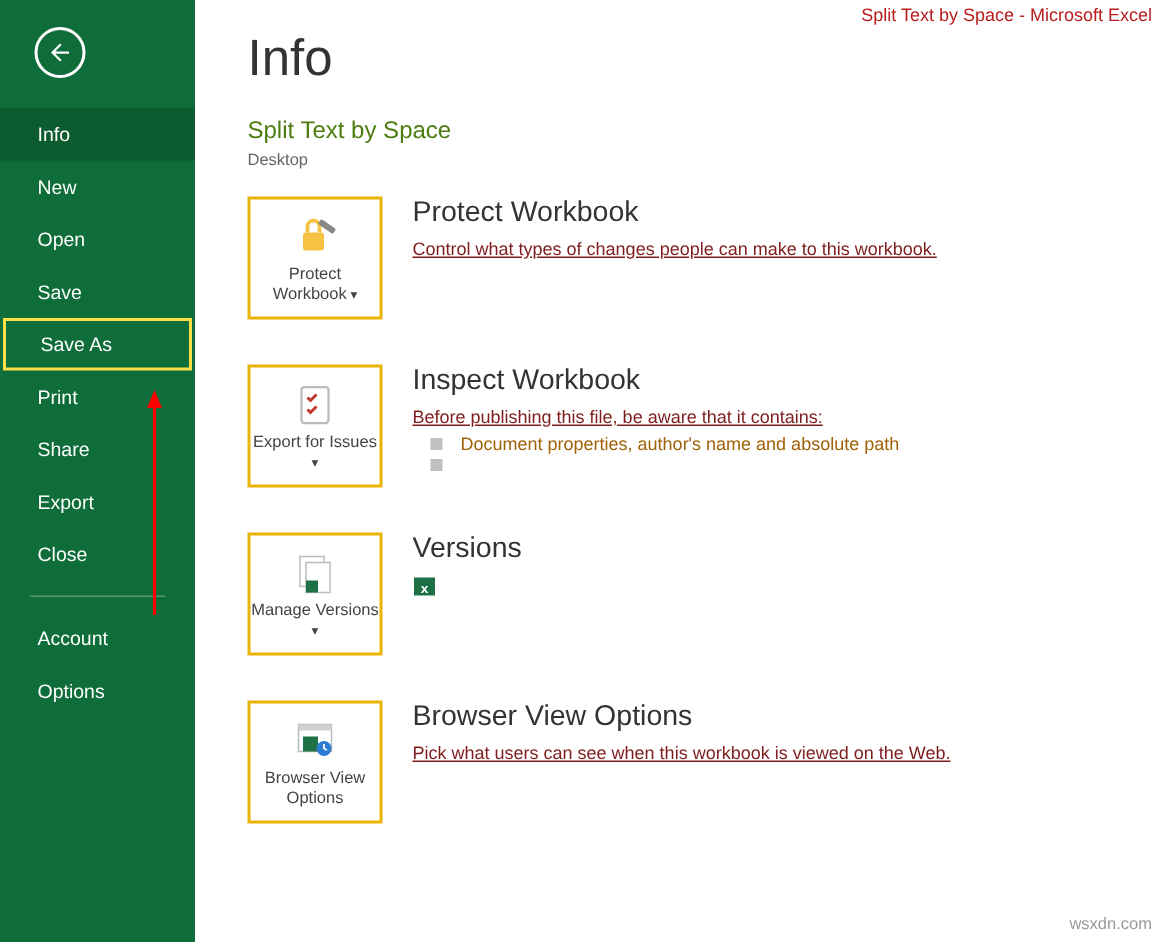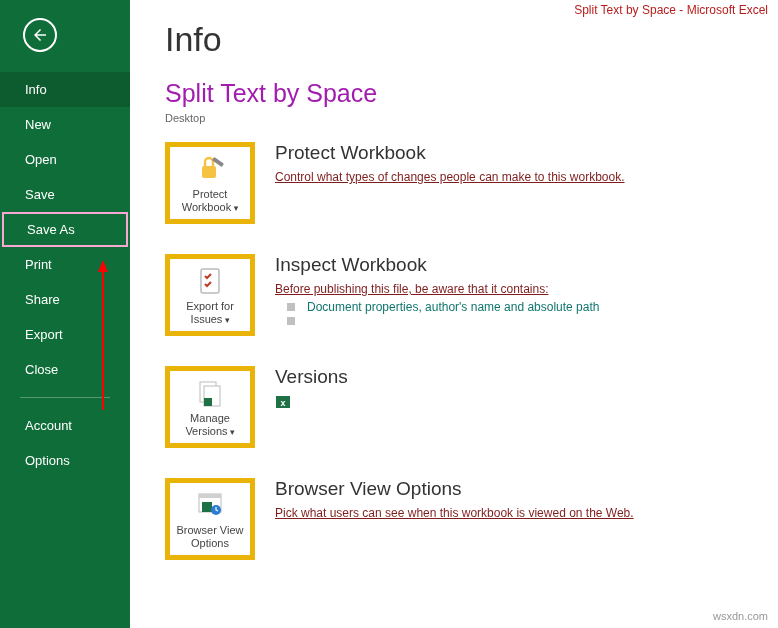--- a/index.html
+++ b/index.html
@@ -7,41 +7,41 @@
     
     .titlebar { position: absolute; top: 3px; right: 10px; font-size: 12px; color: #b91c1c; }
     
     .sidebar { width: 130px; height: 628px; background: #0e6d38; float: left; padding-top: 18px; }
     .back-circle { width: 34px; height: 34px; border: 2px solid #fff; border-radius: 50%; margin-left: 23px; display: flex; align-items: center; justify-content: center; cursor: pointer; }
     .back-circle svg { width: 18px; height: 18px; fill: #fff; }
     
     .menu { margin-top: 20px; }
     .menu-item { color: #fff; font-size: 13px; padding: 10px 0 10px 25px; cursor: pointer; }
     .menu-item.active { background: #0d5c2f; }
-    .menu-item.highlight { border: 2px solid #f9a8d4; margin: 0 2px; padding: 8px 0 8px 23px; }
+    .menu-item.highlight { border: 2px solid #fde047; margin: 0 2px; padding: 8px 0 8px 23px; }
     .divider { border-top: 1px solid rgba(255,255,255,0.3); margin: 10px 20px; }
     
     .arrow-annotation { position: absolute; left: 98px; top: 260px; pointer-events: none; }
     
     .main { margin-left: 130px; padding: 20px 0 0 35px; }
     .page-title { font-size: 34px; font-weight: 300; color: #333; margin-bottom: 20px; }
-    .doc-title { font-size: 25px; color: #a21caf; margin-bottom: 4px; }
+    .doc-title { font-size: 16px; color: #4d7c0f; margin-bottom: 4px; }
     .doc-path { font-size: 11px; color: #666; margin-bottom: 18px; }
     
     .section { display: flex; margin-bottom: 30px; }
-    .tile { width: 90px; height: 82px; border: 5px solid #eab308; display: flex; flex-direction: column; align-items: center; justify-content: center; cursor: pointer; margin-right: 20px; flex-shrink: 0; }
+    .tile { width: 90px; height: 82px; border: 2px solid #eab308; display: flex; flex-direction: column; align-items: center; justify-content: center; cursor: pointer; margin-right: 20px; flex-shrink: 0; }
     .tile-icon { width: 32px; height: 32px; margin-bottom: 4px; }
     .tile-label { font-size: 11px; color: #444; text-align: center; line-height: 1.2; }
     .tile-label .caret { font-size: 9px; }
     
     .section-body { flex: 1; }
     .section-title { font-size: 19px; color: #333; margin-bottom: 6px; font-weight: 400; }
     .section-desc { font-size: 12px; color: #7f1d1d; margin-bottom: 4px; text-decoration: underline; }
     .bullet-list { margin-top: 4px; }
-    .bullet-item { display: flex; align-items: center; font-size: 12px; color: #0f766e; margin-bottom: 3px; }
+    .bullet-item { display: flex; align-items: center; font-size: 12px; color: #a16207; margin-bottom: 3px; }
     .bullet-item .sq { width: 8px; height: 8px; background: #c0c0c0; margin-right: 12px; margin-left: 12px; flex-shrink: 0; }
     .version-line { display: flex; align-items: center; font-size: 12px; color: #555; margin-top: 6px; }
     .version-line svg { width: 16px; height: 16px; margin-right: 8px; }
     
     .watermark { position: absolute; bottom: 6px; right: 10px; font-size: 11px; color: #999; }
   </style>
 </head>
 <body>
 
 <div class="titlebar">Split Text by Space - Microsoft Excel</div>

